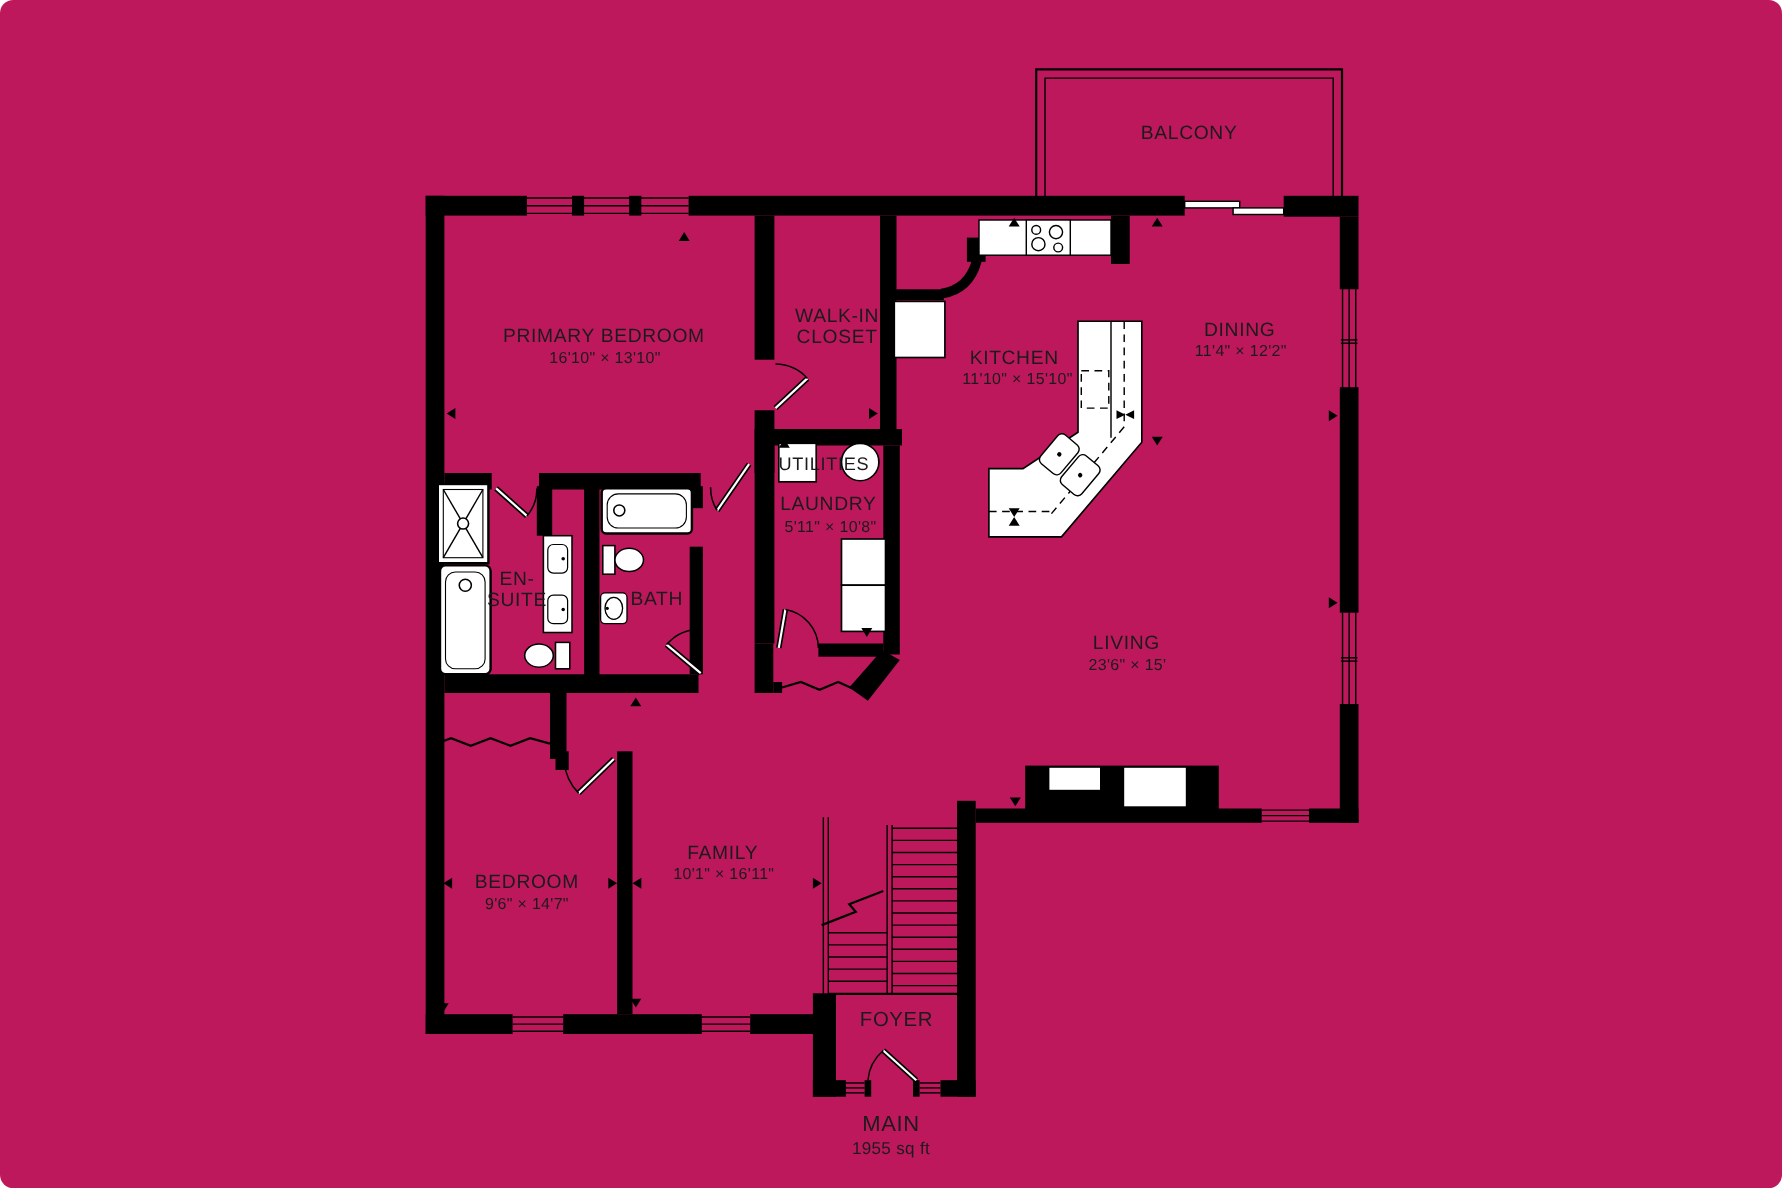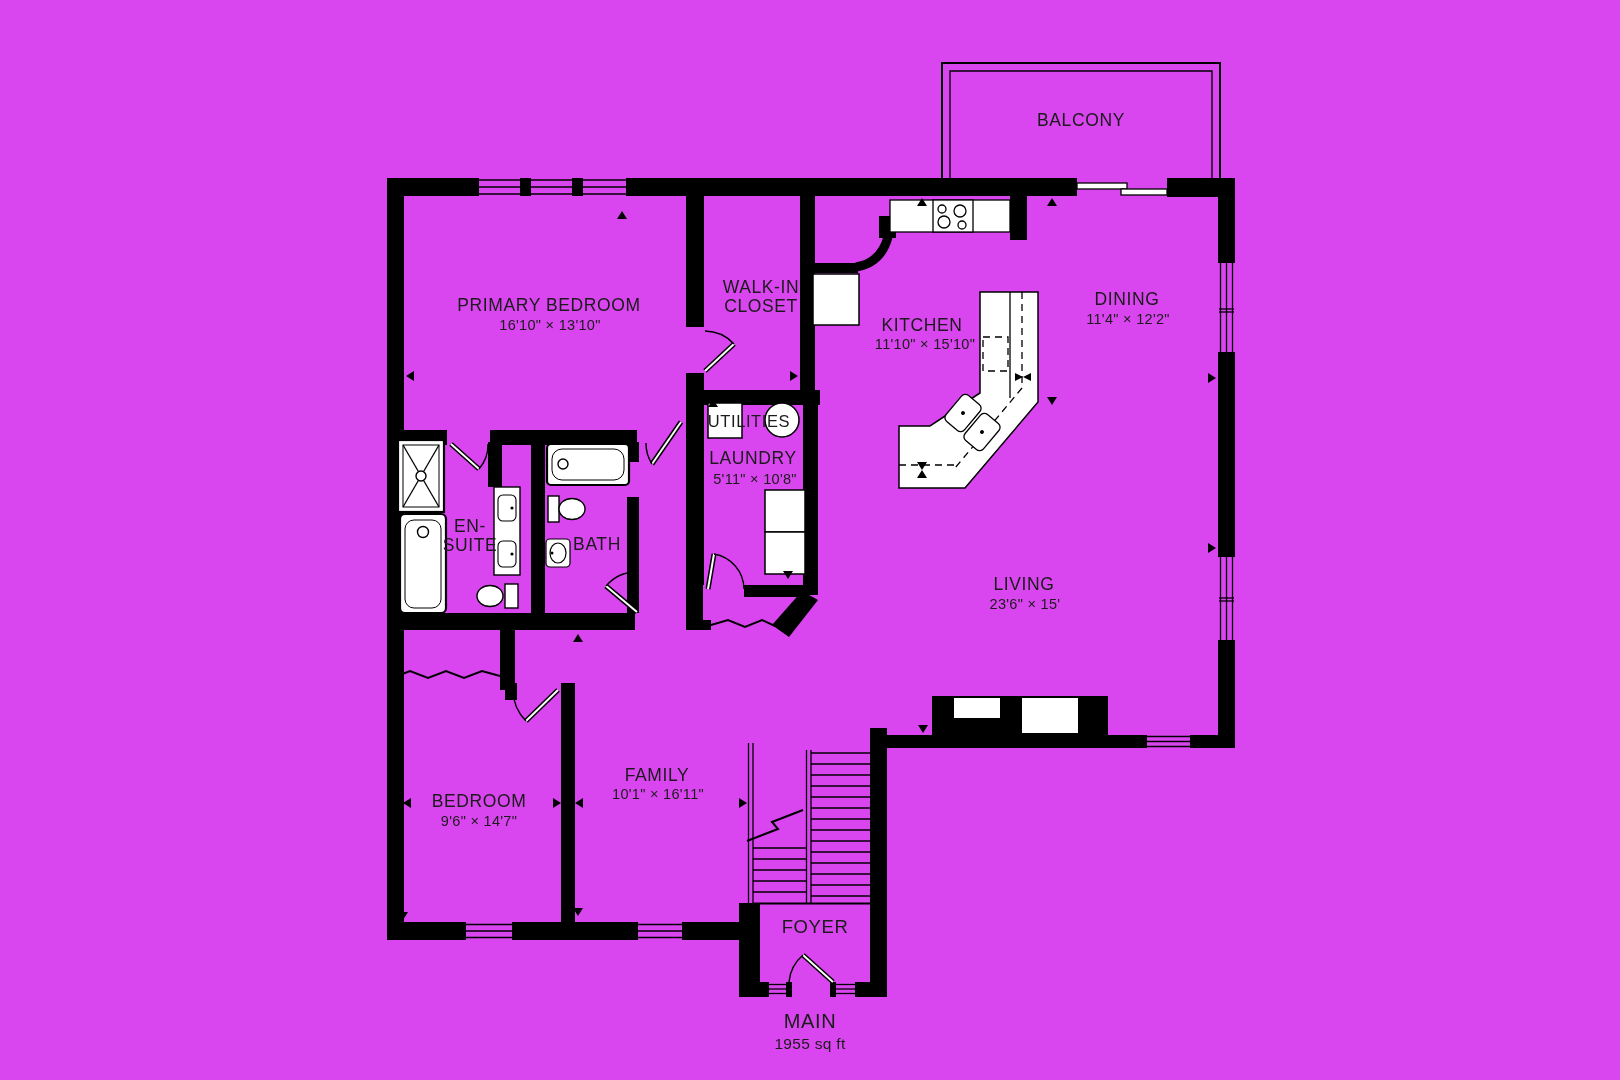--- a/index.html
+++ b/index.html
@@ -1,17 +1,17 @@
 <!DOCTYPE html>
 <html><head>
 <meta charset="utf-8">
 <style>
   html,body{margin:0;padding:0;background:#ffffff;}
   body{width:1620px;height:1080px;font-family:"Liberation Sans", sans-serif;}
-  .stage{position:relative;width:1620px;height:1080px;background:#d946ef;overflow:hidden;}
+  .stage{position:relative;width:1620px;height:1080px;background:#be185d;overflow:hidden;border-radius:12px;}
   svg{display:block;}
   .wall{fill:#000;stroke:none;}
   .thin{stroke:#000;fill:none;stroke-width:1.3;}
   .thin2{stroke:#000;fill:none;stroke-width:2;}
   .fix{stroke:#000;fill:#fff;}
   .dash{stroke:#000;fill:none;stroke-width:1.3;stroke-dasharray:7 5;}
   .roomname{font-size:17.5px;fill:#1b1b1b;letter-spacing:.6px;text-anchor:middle;}
   .roomdim{font-size:14.5px;fill:#1b1b1b;letter-spacing:.3px;text-anchor:middle;}
   .big{font-size:20px;}
   .tri{fill:#000;}

